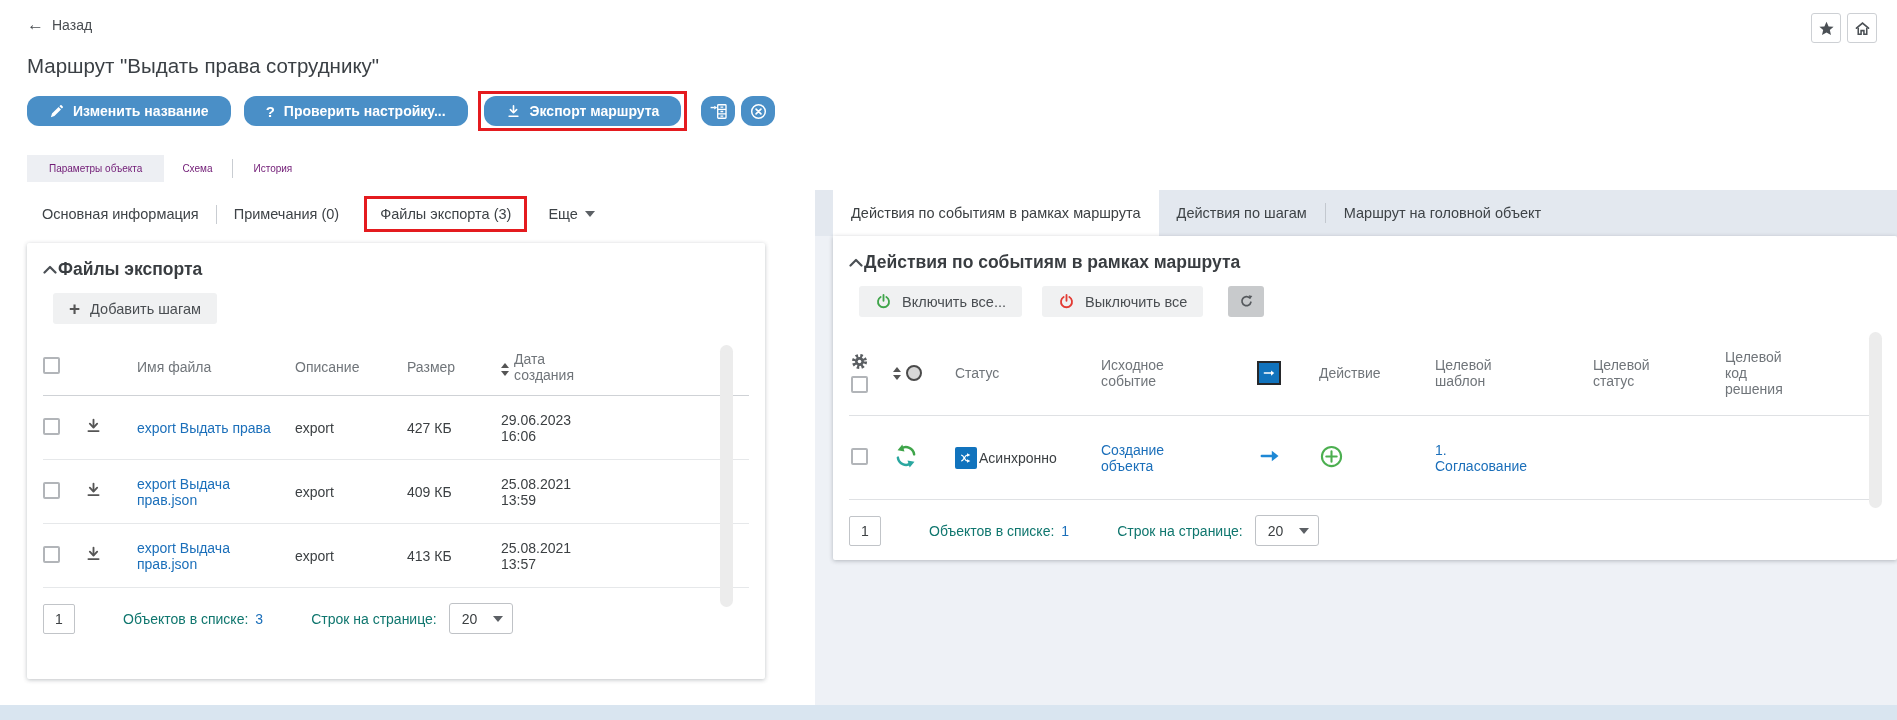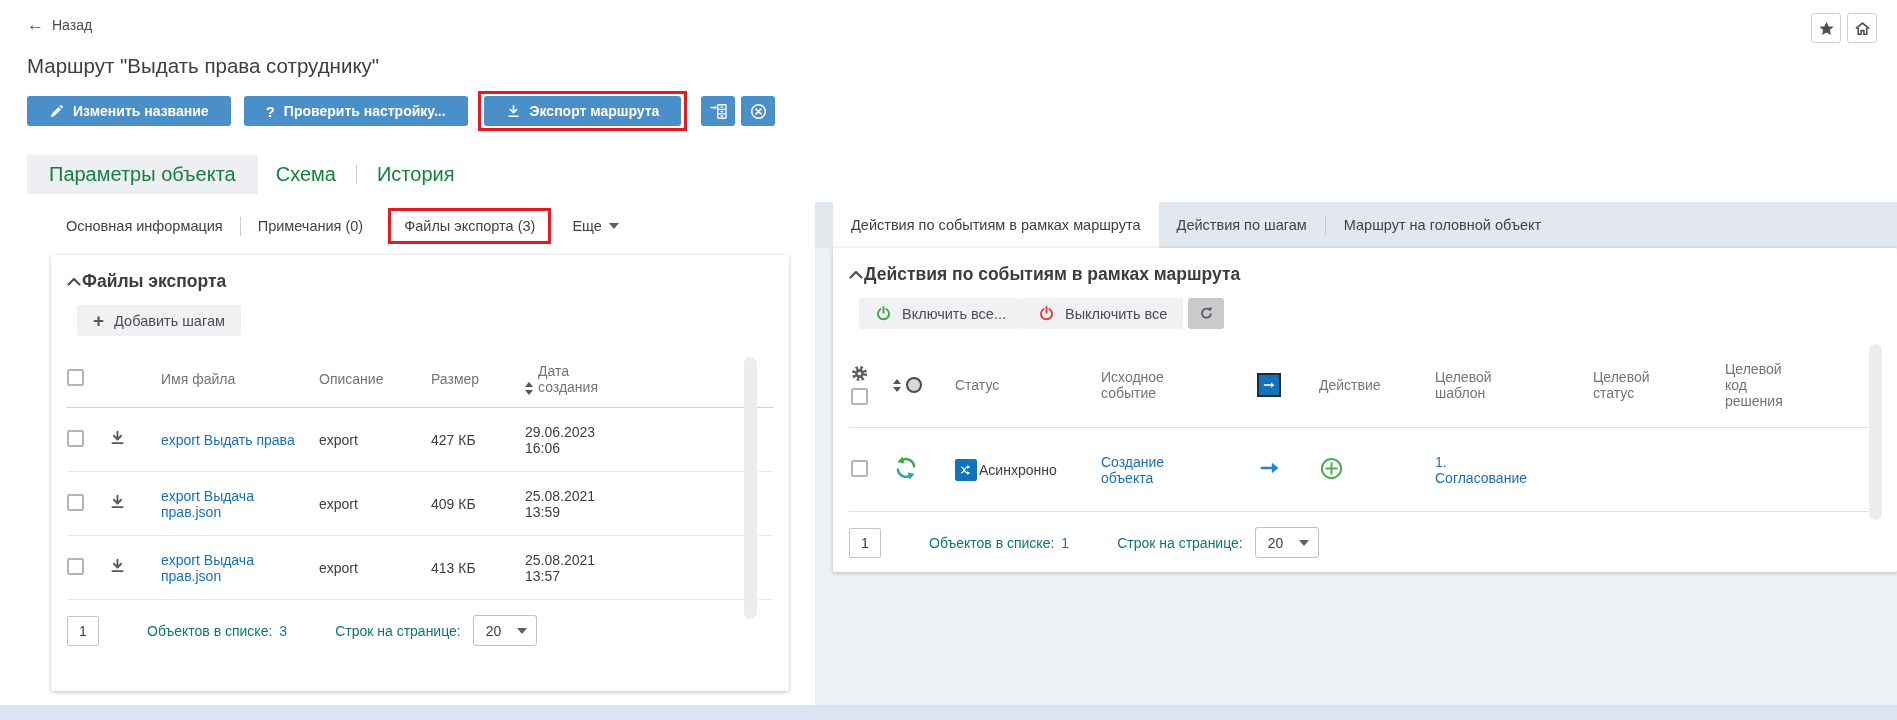--- a/index.html
+++ b/index.html
@@ -10,35 +10,35 @@
   
   .topbar { position:relative; padding:16px 20px 0 27px; height:44px; }
   .back-link { display:inline-flex; align-items:center; gap:8px; color:#4a4e52; cursor:pointer; }
   .back-arrow { font-size:17px; line-height:1; }
   .corner-btns { position:absolute; right:20px; top:13px; display:flex; gap:6px; }
   .corner-btn { width:30px; height:30px; background:#fff; border:1px solid #cdd0d4; border-radius:3px; display:flex; align-items:center; justify-content:center; cursor:pointer; }
 
   .page-title { margin:10px 0 0 27px; font-size:20.5px; color:#3b4045; font-weight:400; }
 
   .toolbar { margin:13px 0 0 27px; display:flex; align-items:center; }
-  .btn-blue { display:inline-flex; align-items:center; gap:9px; height:30px; padding:0 22px; background:#4a8fc7; color:#fff; font-weight:700; font-size:14px; border:none; border-radius:3px; cursor:pointer; font-family:inherit; }
+  .btn-blue { display:inline-flex; align-items:center; gap:9px; height:30px; padding:0 22px; background:#4a8fc7; color:#fff; font-weight:700; font-size:14px; border:none; border-radius:12px; cursor:pointer; font-family:inherit; }
   .btn-blue + .btn-blue { margin-left:13px; }
   .red-wrap { border:3px solid #e41b1f; padding:2px 3px; margin-left:10px; display:inline-block; line-height:0; }
   .icon-btn-blue { width:34px; height:30px; padding:0; justify-content:center; gap:0; margin-left:14px; }
   .icon-btn-blue + .icon-btn-blue { margin-left:6px; }
   .q-glyph { font-size:15px; font-weight:700; }
 
   .main-tabs { margin:24px 0 0 27px; display:flex; align-items:center; }
-  .main-tab { padding:8px 18px; font-size:20px; color:#15803d; cursor:pointer; }
+  .main-tab { padding:8px 18px; font-size:10px; color:#701a75; cursor:pointer; }
   .main-tab.active { background:#edeff3; padding:8px 22px; }
   .tab-sep { width:1px; height:19px; background:#c9cdd2; margin:0 2px; }
 
   
   .content { flex:1; display:flex; }
-  .left-col { width:904px; background:#fff; padding-left:27px;margin-left:24px; }
+  .left-col { width:904px; background:#fff; padding-left:27px; }
   .subtabs { display:flex; align-items:center; margin-top:9px; height:46px; }
   .subtab { padding:0 15px; font-size:14.5px; color:#3e4347; cursor:pointer; display:flex; align-items:center; gap:7px; }
   .red-tab { border:3px solid #e41b1f; padding:7px 13px; margin:0 6px 0 10px; }
   .caret-down { width:0; height:0; border-left:5px solid transparent; border-right:5px solid transparent; border-top:6px solid #5c6065; }
 
   .card { background:#fff; box-shadow:0 1px 4px rgba(40,50,60,.30); border-radius:2px; }
   .files-card { width:738px; margin-top:6px; height:436px; position:relative; padding:16px 16px 12px 16px; }
 
   .section-head { display:flex; align-items:center; gap:1px; }
   .section-title { font-size:17.5px; font-weight:700; color:#393d41; }
@@ -48,21 +48,21 @@
   .add-file-btn { margin:13px 0 0 10px; }
   .plus-glyph { font-size:19px; font-weight:700; color:#555; line-height:1; }
 
   
   .l-grid { display:grid; grid-template-columns:42px 52px 158px 112px 94px 100px; align-items:center; }
   .l-head { margin-top:14px; min-height:58px; border-bottom:1px solid #cfd2d6; color:#70757a; }
   .l-row { min-height:64px; border-bottom:1px solid #e6e8ea; }
   .cell { padding-right:8px; }
   .checkbox { width:17px; height:17px; border:2px solid #b2b5b9; border-radius:2px; background:#fff; display:inline-block; cursor:pointer; }
   .link { color:#1b6fba; cursor:pointer; }
-  .sort-wrap { display:flex; align-items:flex-end; gap:5px; }
+  .sort-wrap { display:flex; align-items:center; gap:5px; }
   .sort-icon { display:flex; flex-direction:column; gap:3px; margin-top:5px; cursor:pointer; }
   .tri-up { width:0; height:0; border-left:4.5px solid transparent; border-right:4.5px solid transparent; border-bottom:5px solid #555; }
   .tri-dn { width:0; height:0; border-left:4.5px solid transparent; border-right:4.5px solid transparent; border-top:5px solid #555; }
 
   .pagination { display:flex; align-items:center; margin-top:15px; }
   .page-btn { width:32px; height:30px; border:1px solid #c1c4c8; border-radius:2px; background:#fff; display:flex; align-items:center; justify-content:center; color:#3c4043; cursor:pointer; }
   .pag-label { color:#0f766e; margin-left:48px; }
   .pag-count { margin-left:7px; }
   .dropdown { margin-left:12px; width:64px; height:31px; border:1px solid #bfc2c6; border-radius:3px; background:#fff; display:flex; align-items:center; justify-content:space-between; padding:0 9px 0 12px; cursor:pointer; }
 
@@ -72,21 +72,21 @@
 
   
   .right-col { flex:1; background:#fff; display:flex; flex-direction:column; }
   .rtab-band { margin-top:8px; background:#e3e8ef; display:flex; align-items:stretch; height:46px; padding-left:18px; }
   .rtab { display:flex; align-items:center; padding:0 18px; font-size:14.5px; color:#3e4347; cursor:pointer; }
   .rtab.active { background:#fff; color:#3c4043; }
   .rtab-sep { width:1px; height:20px; background:#c3c8cf; align-self:center; }
   .right-bg { flex:1; background:#eef1f6; padding-left:18px; }
   .actions-card { width:1064px; min-height:310px; position:relative; padding:16px 16px 14px 16px; border-radius:0 2px 2px 2px; box-shadow:0 1px 4px rgba(40,50,60,.30); background:#fff; }
 
-  .action-btns { display:flex; align-items:center; margin:13px 0 0 10px; gap:0; }
+  .action-btns { display:flex; align-items:center; margin:13px 0 0 10px; gap:20px; }
   .refresh-btn { width:36px; height:31px; background:#c8cacc; border:none; border-radius:3px; display:flex; align-items:center; justify-content:center; cursor:pointer; margin-left:5px; }
 
   
   .r-grid { display:grid; grid-template-columns:44px 62px 146px 156px 62px 116px 158px 132px 150px; align-items:center; }
   .r-head { margin-top:14px; min-height:84px; color:#70757a; }
   .r-row { min-height:85px; border-top:1px solid #dfe1e4; border-bottom:1px solid #dfe1e4; }
   .hdr-narrow { display:inline-block; max-width:82px; }
   .hdr-col1 { display:flex; flex-direction:column; align-items:flex-start; gap:6px; padding-left:2px; }
   .hdr-col2 { display:flex; align-items:center; gap:5px; }
   .circle-glyph { width:16px; height:16px; border:2.5px solid #4a4a4a; background:#d7d7d7; border-radius:50%; display:inline-block; }

